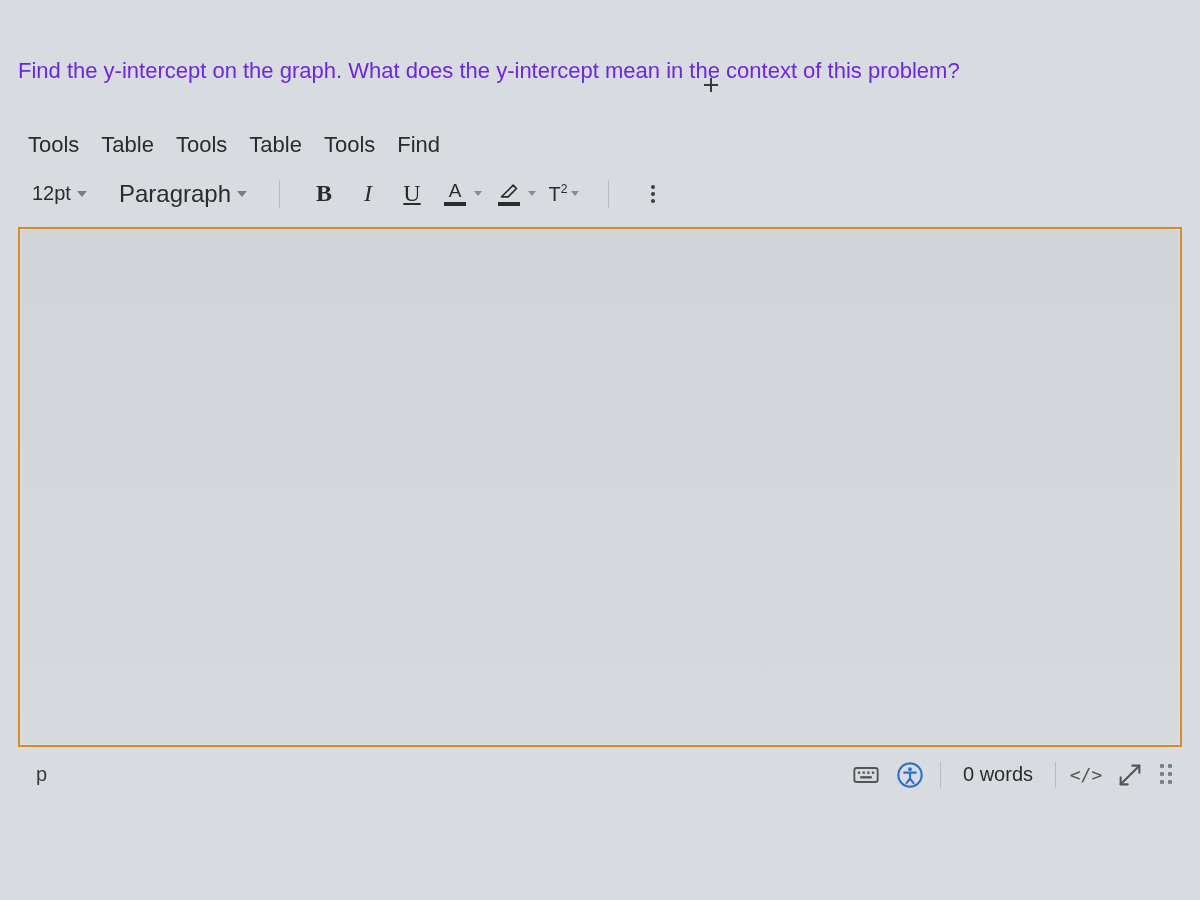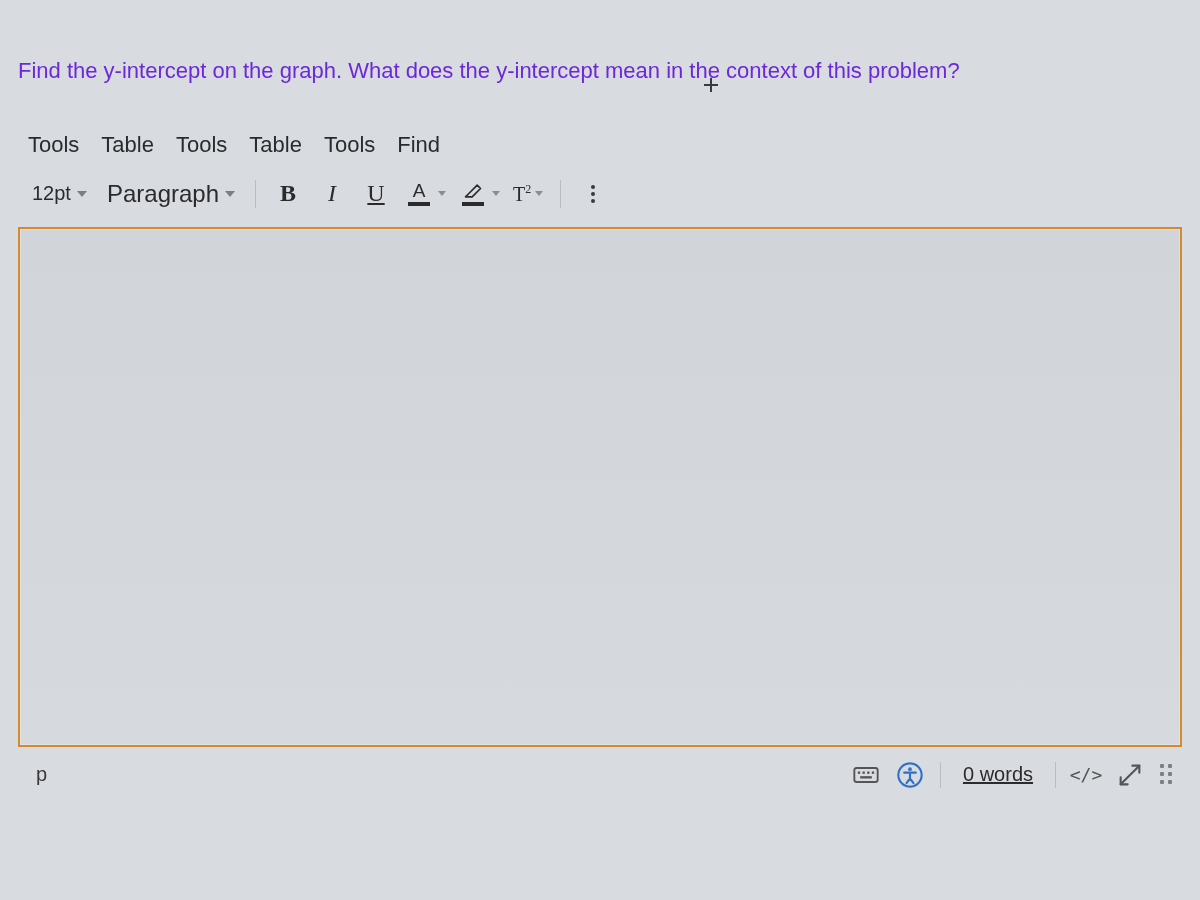--- a/index.html
+++ b/index.html
@@ -46,21 +46,21 @@
     gap: 22px;
     padding: 6px 10px 10px 10px;
     font-size: 22px;
     color: #2b2b2b;
   }
   .menubar .menu-item { cursor: pointer; }
   
   .toolbar {
     display: flex;
     align-items: center;
-    gap: 0;
+    gap: 12px;
     padding: 8px 4px 10px 4px;
     font-size: 22px;
     color: #2b2b2b;
     border-bottom: 1px solid rgba(0,0,0,0);
   }
   .tb-btn {
     display: inline-flex;
     align-items: center;
     justify-content: center;
     min-width: 44px;
@@ -103,21 +103,21 @@
     display:inline-flex; flex-direction:column; align-items:center;
     width:30px;
   }
   .textcolor .A { font-family: Arial, sans-serif; font-weight:500; font-size:19px; line-height:1; }
   .textcolor .bar { width:22px; height:4px; background:#2b2b2b; margin-top:2px; }
   
   .hilite { display:inline-flex; flex-direction:column; align-items:center; width:30px; }
   .hilite svg { width:20px; height:18px; }
   .hilite .bar { width:22px; height:4px; background:#2b2b2b; margin-top:2px; }
   
-  .tscript { font-family: Liberation Serif, serif; font-size:20px; letter-spacing:0; }
+  .tscript { font-family: Liberation Sans, sans-serif; font-size:20px; letter-spacing:0; }
   .tscript sup { font-size:12px; }
   
   .more-vert { display:flex; flex-direction:column; gap:3px; align-items:center; justify-content:center; width:24px; }
   .more-vert span { width:4px;height:4px;border-radius:50%;background:#3a3a3a; }
 
   
   .rte-area {
     border: 2px solid #d58a2e;
     background: linear-gradient(180deg,#d1d4d9 0%,#d6d9de 100%);
     height: 520px;
@@ -135,21 +135,21 @@
     font-size:20px;
   }
   .status-left { color:#3a3a3a; font-size:20px; }
   .status-right {
     display:flex;
     align-items:center;
     gap:16px;
   }
   .ico-btn { display:inline-flex; align-items:center; justify-content:center; width:28px; height:28px; cursor:pointer; }
   .ico-btn svg { width:100%; height:100%; }
-  .wordcount { font-size:20px; color:#2b2b2b; padding:0 6px;text-decoration:underline; }
+  .wordcount { font-size:20px; color:#2b2b2b; padding:0 6px; }
   .vr { width:1px; height:26px; background:#b9bcc2; }
   .code-glyph { font-family: Menlo, Consolas, monospace; font-size:18px; color:#555; }
   .drag-handle {
     width:18px; height:22px;
     display:grid;
     grid-template-columns: repeat(2, 4px);
     grid-auto-rows: 4px;
     gap: 4px;
     cursor: nwse-resize;
   }

